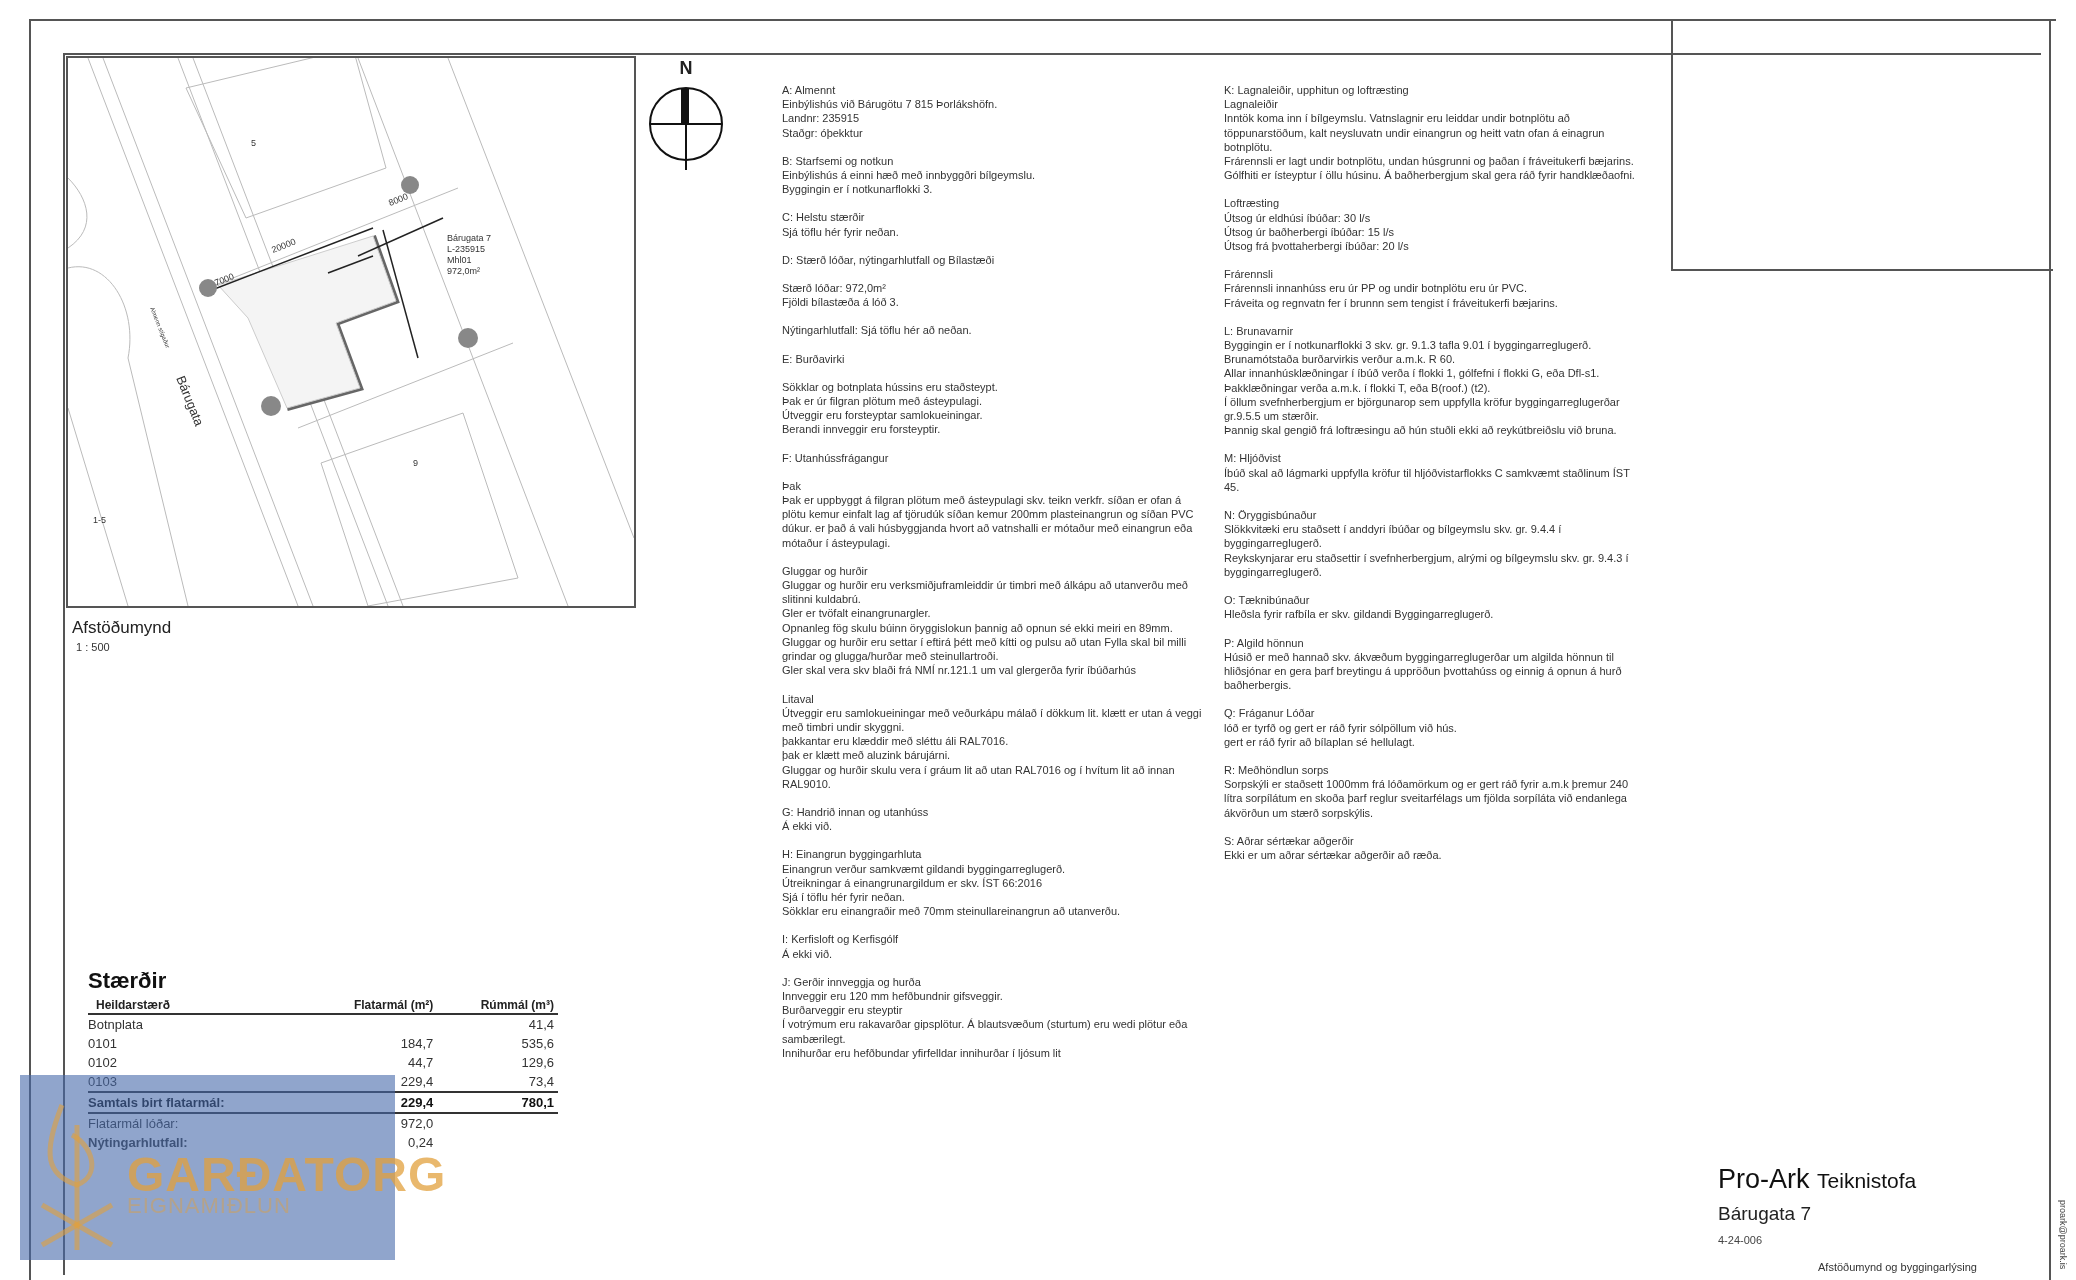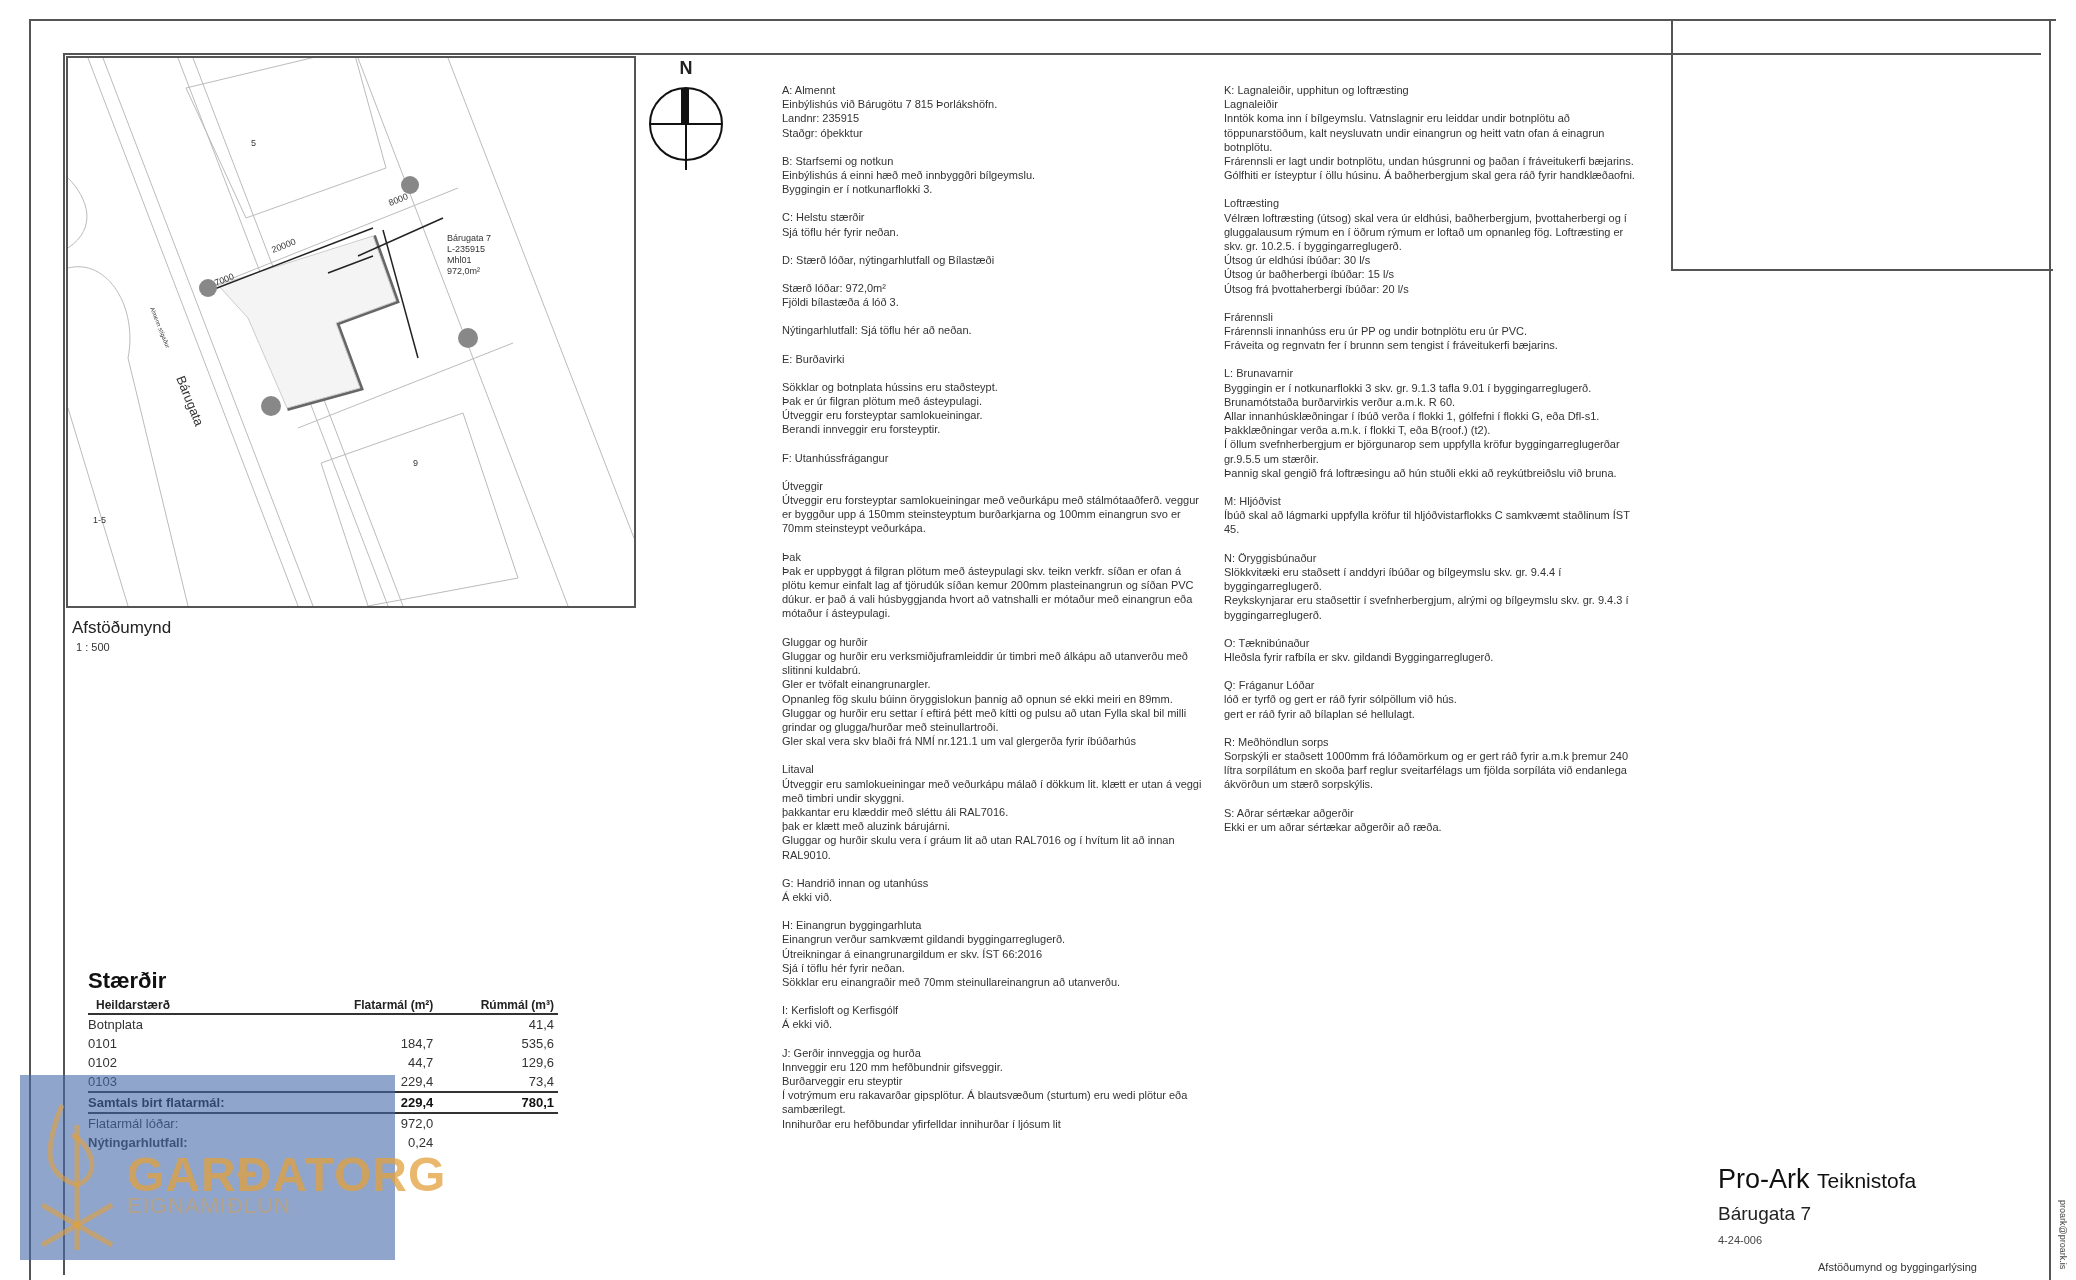--- a/index.html
+++ b/index.html
@@ -145,24 +145,20 @@
     <div class="sec">
       <p>Sökklar og botnplata hússins eru staðsteypt.</p>
       <p>Þak er úr filgran plötum með ásteypulagi.</p>
       <p>Útveggir eru forsteyptar samlokueiningar.</p>
       <p>Berandi innveggir eru forsteyptir.</p>
     </div>
     <div class="sec">
       <p>F: Utanhússfrágangur</p>
     </div>
     <div class="sec">
-      <p>Útveggir</p>
-      <p>Útveggir eru forsteyptar samlokueiningar með veðurkápu með stálmótaaðferð. veggur er byggður upp á 150mm steinsteyptum burðarkjarna og 100mm einangrun svo er 70mm steinsteypt veðurkápa.</p>
-    </div>
-    <div class="sec">
       <p>Þak</p>
       <p>Þak er uppbyggt á filgran plötum með ásteypulagi skv. teikn verkfr. síðan er ofan á plötu kemur einfalt lag af tjörudúk síðan kemur 200mm plasteinangrun og síðan PVC dúkur. er það á vali húsbyggjanda hvort að vatnshalli er mótaður með einangrun eða mótaður í ásteypulagi.</p>
     </div>
     <div class="sec">
       <p>Gluggar og hurðir</p>
       <p>Gluggar og hurðir eru verksmiðjuframleiddir úr timbri með álkápu að utanverðu með slitinni kuldabrú.</p>
       <p>Gler er tvöfalt einangrunargler.</p>
       <p>Opnanleg fög skulu búinn öryggislokun þannig að opnun sé ekki meiri en 89mm.</p>
       <p>Gluggar og hurðir eru settar í eftirá þétt með kítti og pulsu að utan Fylla skal bil milli grindar og glugga/hurðar með steinullartroði.</p>
       <p>Gler skal vera skv blaði frá NMÍ nr.121.1 um val glergerða fyrir íbúðarhús</p>
@@ -200,21 +196,20 @@
 <div class="col col2" id="col2">
     <div class="sec">
       <p>K: Lagnaleiðir, upphitun og loftræsting</p>
       <p>Lagnaleiðir</p>
       <p>Inntök koma inn í bílgeymslu. Vatnslagnir eru leiddar undir botnplötu að töppunarstöðum, kalt neysluvatn undir einangrun og heitt vatn ofan á einagrun botnplötu.</p>
       <p>Frárennsli er lagt undir botnplötu, undan húsgrunni og þaðan í fráveitukerfi bæjarins.</p>
       <p>Gólfhiti er ísteyptur í öllu húsinu. Á baðherbergjum skal gera ráð fyrir handklæðaofni.</p>
     </div>
     <div class="sec">
       <p>Loftræsting</p>
-      <p>Vélræn loftræsting (útsog) skal vera úr eldhúsi, baðherbergjum, þvottaherbergi og í gluggalausum rýmum en í öðrum rýmum er loftað um opnanleg fög. Loftræsting er skv. gr. 10.2.5. í byggingarreglugerð.</p>
       <p>Útsog úr eldhúsi íbúðar: 30 l/s</p>
       <p>Útsog úr baðherbergi íbúðar: 15 l/s</p>
       <p>Útsog frá þvottaherbergi íbúðar: 20 l/s</p>
     </div>
     <div class="sec">
       <p>Frárennsli</p>
       <p>Frárennsli innanhúss eru úr PP og undir botnplötu eru úr PVC.</p>
       <p>Fráveita og regnvatn fer í brunnn sem tengist í fráveitukerfi bæjarins.</p>
     </div>
     <div class="sec">
@@ -230,20 +225,24 @@
       <p>Íbúð skal að lágmarki uppfylla kröfur til hljóðvistarflokks C samkvæmt staðlinum ÍST 45.</p>
     </div>
     <div class="sec">
       <p>N: Öryggisbúnaður</p>
       <p>Slökkvitæki eru staðsett í anddyri íbúðar og bílgeymslu skv. gr. 9.4.4 í byggingarreglugerð.</p>
       <p>Reykskynjarar eru staðsettir í svefnherbergjum, alrými og bílgeymslu skv. gr. 9.4.3 í byggingarreglugerð.</p>
     </div>
     <div class="sec">
       <p>O: Tæknibúnaður</p>
       <p>Hleðsla fyrir rafbíla er skv. gildandi Byggingarreglugerð.</p>
+    </div>
+    <div class="sec">
+      <p>P: Algild hönnun</p>
+      <p>Húsið er með hannað skv. ákvæðum byggingarreglugerðar um algilda hönnun til hliðsjónar en gera þarf breytingu á uppröðun þvottahúss og einnig á opnun á hurð baðherbergis.</p>
     </div>
     <div class="sec">
       <p>Q: Fráganur Lóðar</p>
       <p>lóð er tyrfð og gert er ráð fyrir sólpöllum við hús.</p>
       <p>gert er ráð fyrir að bílaplan sé hellulagt.</p>
     </div>
     <div class="sec">
       <p>R: Meðhöndlun sorps</p>
       <p>Sorpskýli er staðsett 1000mm frá lóðamörkum og er gert ráð fyrir a.m.k þremur 240 lítra sorpílátum en skoða þarf reglur sveitarfélags um fjölda sorpíláta við endanlega ákvörðun um stærð sorpskýlis.</p>
     </div>

